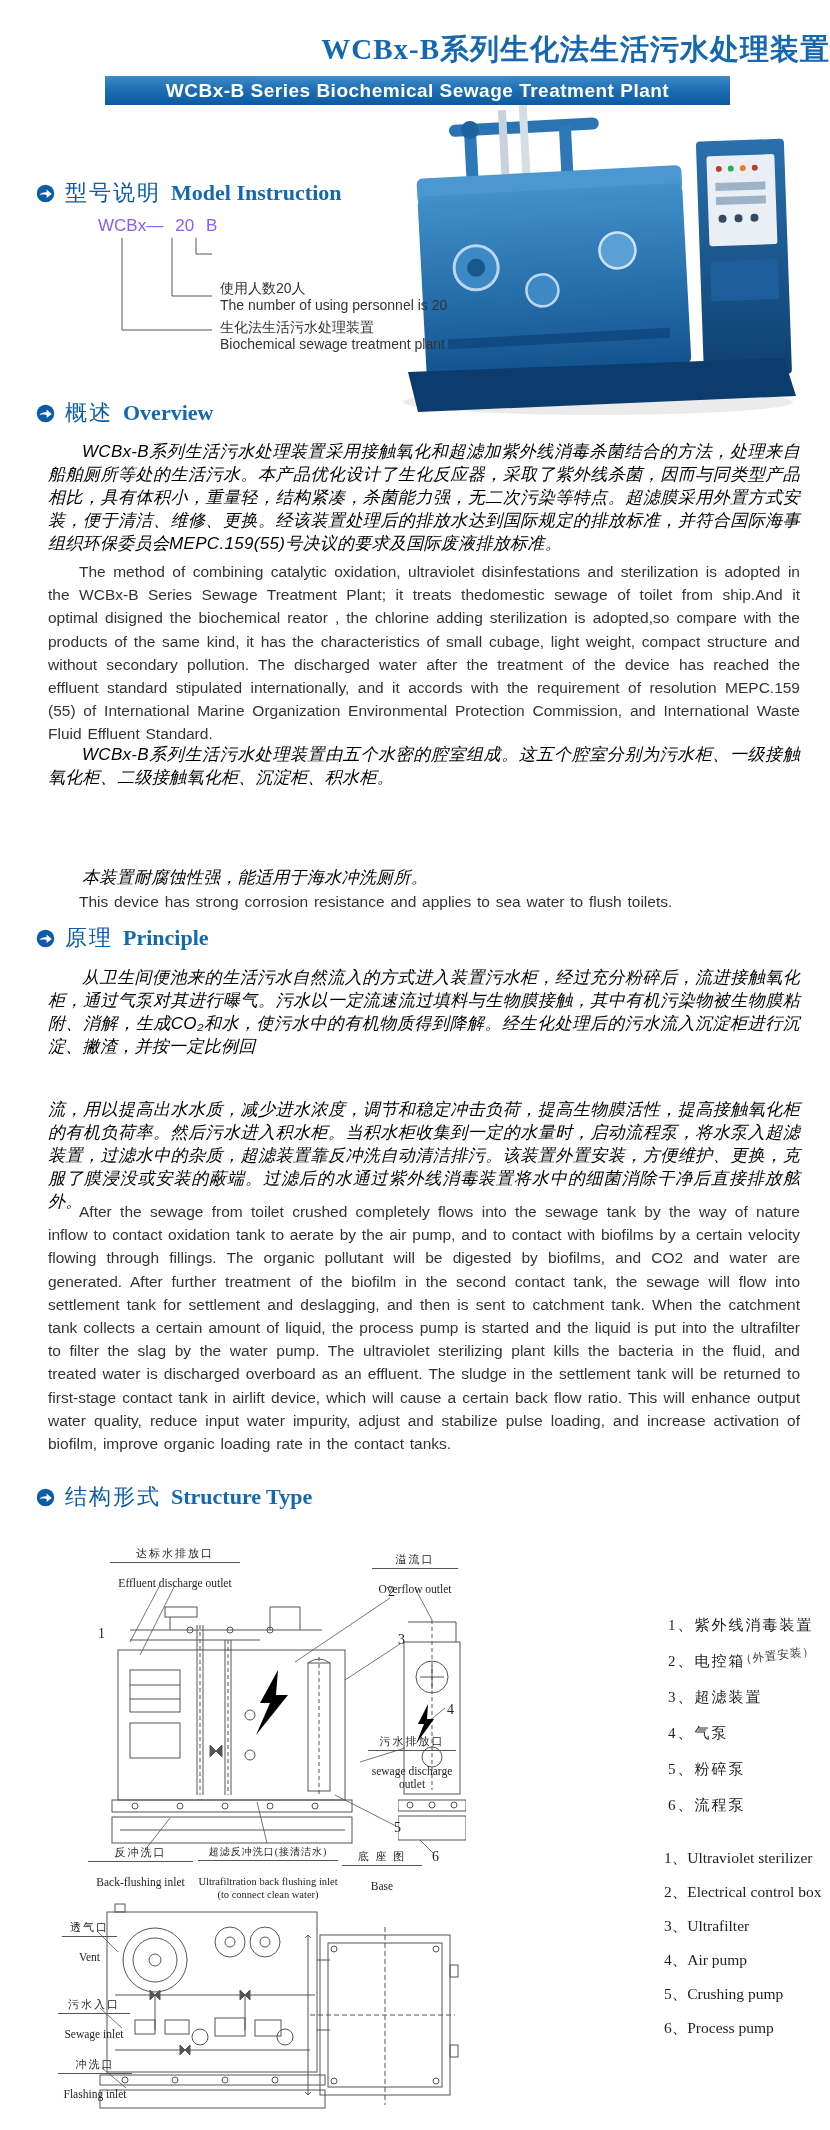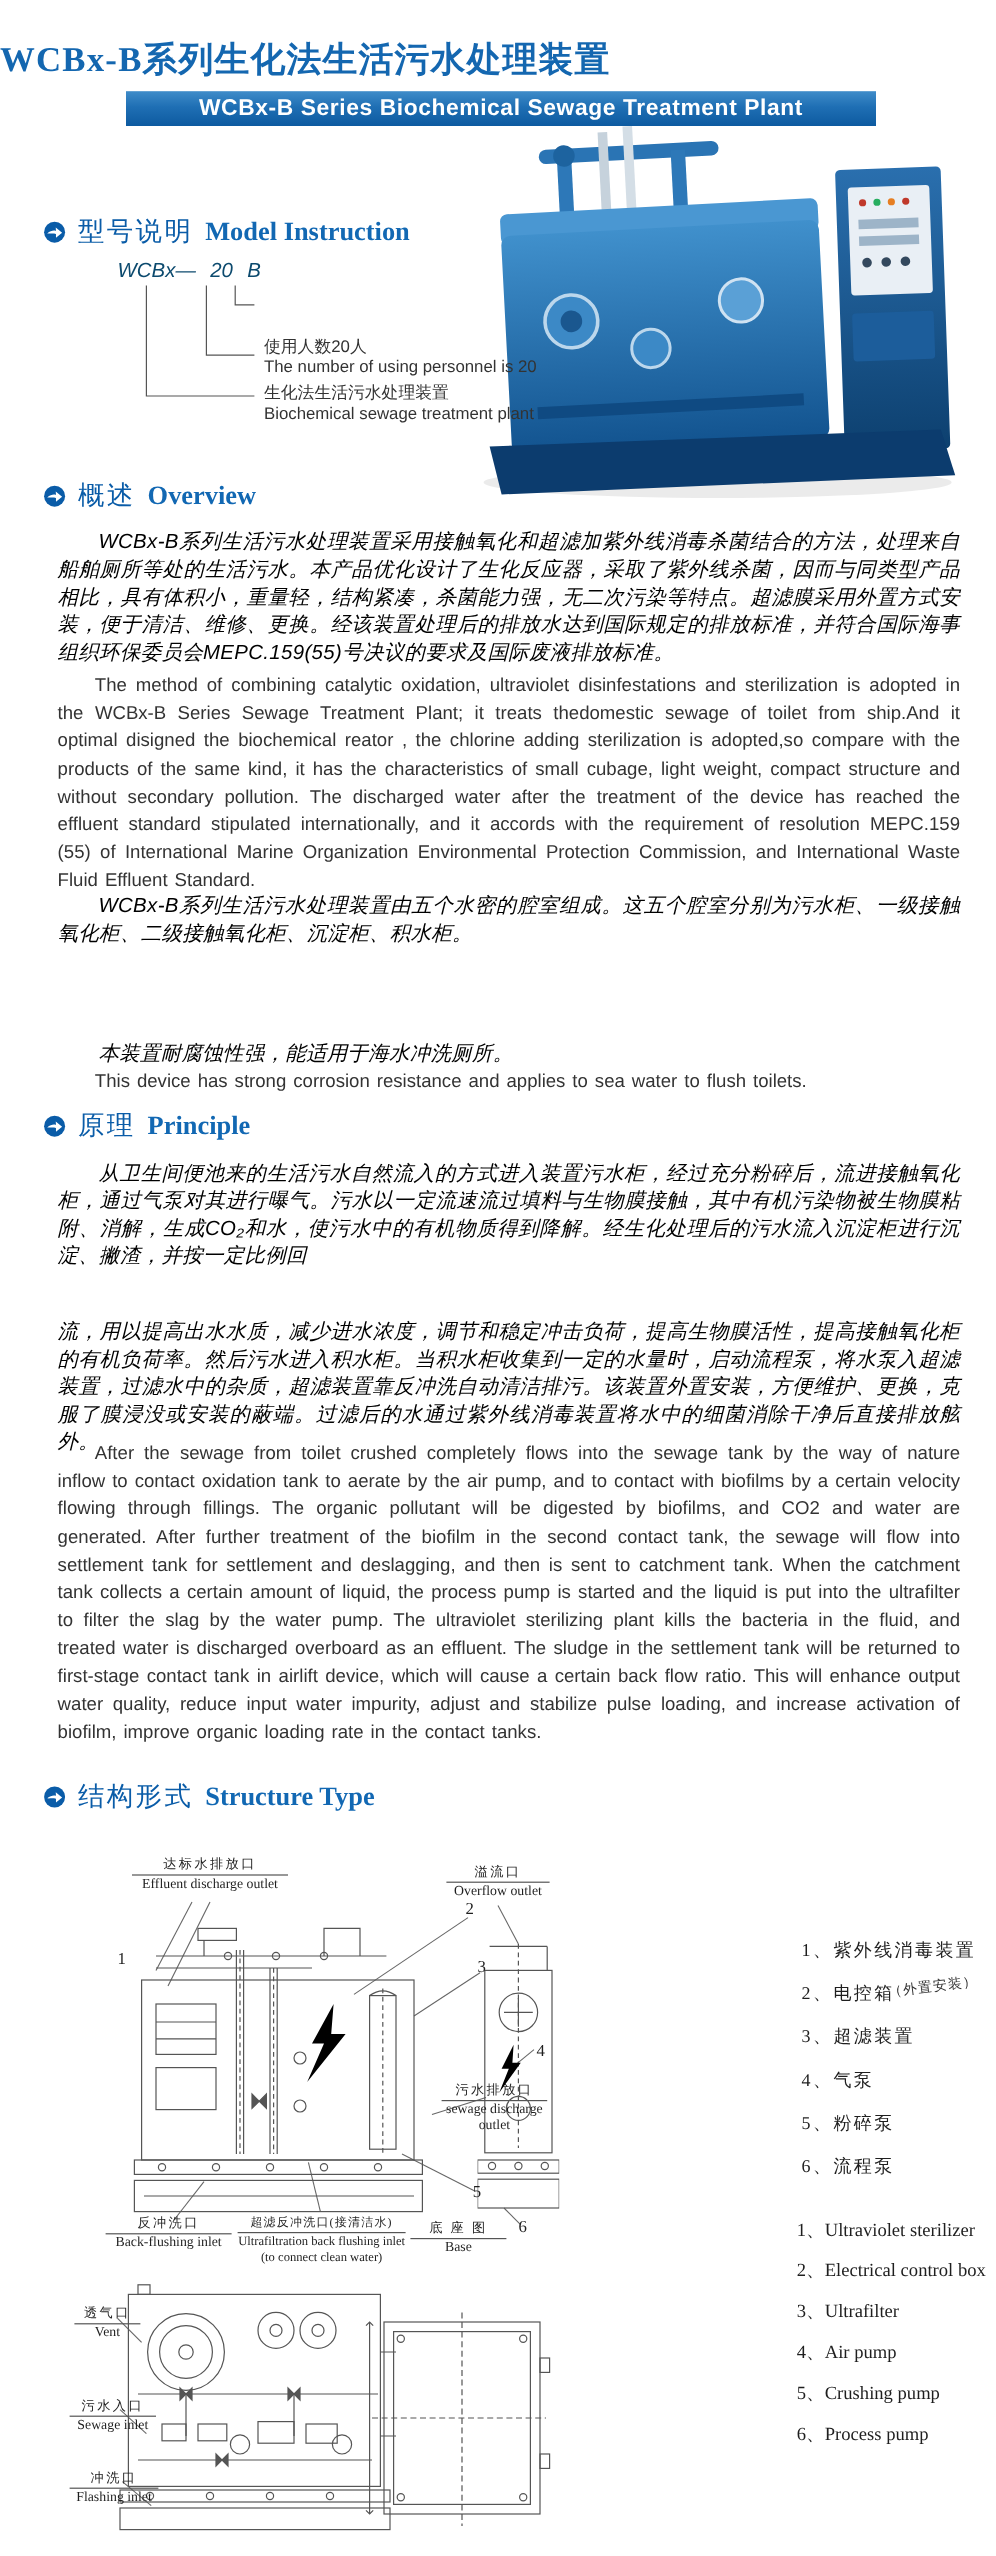--- a/index.html
+++ b/index.html
@@ -1,52 +1,52 @@
 <!DOCTYPE html>
 <html><head>
 <meta charset="utf-8">
 <style>
   html,body{margin:0;padding:0;background:#ffffff;}
   .page{position:relative;width:830px;height:2130px;background:#fff;overflow:hidden;
         font-family:"Liberation Sans",sans-serif;color:#222;}
 
   
-  .main-title{position:absolute;top:30px;left:0;width:100%;text-align:left;
+  .main-title{position:absolute;top:30px;left:0;width:100%;text-align:right;
     font-family:"Liberation Serif",serif;font-weight:bold;font-size:29px;color:#1467b0;letter-spacing:1px;}
   .banner{position:absolute;top:76px;left:105px;width:625px;height:29px;
     background:linear-gradient(180deg,#3f8cc9 0%,#1f6fb4 45%,#0d5aa0 100%);
     color:#fff;font-weight:bold;font-size:19px;text-align:center;line-height:29px;letter-spacing:.5px;}
 
   
   .sec-head{position:absolute;display:flex;align-items:center;gap:10px;white-space:nowrap;}
   .sec-icon{width:19px;height:19px;display:inline-block;}
   .sec-icon svg{display:block;}
   .sec-cn{font-weight:normal;font-size:22px;color:#0a5ca8;letter-spacing:2px;}
   .sec-en{font-family:"Liberation Serif",serif;font-weight:bold;font-size:22px;color:#1268b3;}
 
   
-  .model-code{position:absolute;left:98px;top:216px;font-size:17px;color:#0c4a6e;display:flex;gap:12px;font-style:italic;}
+  .model-code{position:absolute;left:98px;top:216px;font-size:17px;color:#8b5cf6;display:flex;gap:12px;}
   .model-note{position:absolute;left:220px;width:330px;font-size:14px;color:#333;line-height:17px;}
   .model-note .n-cn{display:block;}
   .model-note .n-en{display:block;}
   .model-lines{position:absolute;left:98px;top:236px;}
 
   
   .para{position:absolute;left:48px;width:752px;text-align:justify;}
   .p-cn{font-size:17px;line-height:23px;color:#000000;text-indent:2em;letter-spacing:.3px;font-style:italic;}
   .p-cn-noind{text-indent:0;}
   .p-en{font-size:15.5px;line-height:23.2px;color:#333;text-indent:2em;word-spacing:1.5px;}
 
   
   .fig{position:absolute;}
   .fig svg{display:block;}
   .dlabel{position:absolute;text-align:center;font-family:"Liberation Serif",serif;color:#1f1f1f;}
   .dl-cn{display:block;font-size:11px;letter-spacing:2px;border-bottom:1px solid #555;padding-bottom:1px;}
   .dl-cn-sm{font-size:10px;letter-spacing:1px;}
-  .dl-en{display:block;font-size:11.5px;margin-top:1px;line-height:13px;}
+  .dl-en{display:block;font-size:11.5px;margin-top:14px;line-height:13px;}
   .callout{position:absolute;font-family:"Liberation Serif",serif;font-size:14px;color:#1f1f1f;}
 
   
   .legend{position:absolute;font-family:"Liberation Serif",serif;color:#1f1f1f;display:flex;flex-direction:column;}
   .legend-cn{left:668px;top:1616px;gap:17px;font-size:15px;letter-spacing:2px;}
   .legend-en{left:664px;top:1848px;gap:13px;font-size:15.5px;}
   .legend-row{white-space:nowrap;}
   .legend-note{position:absolute;left:740px;top:1648px;font-family:"Liberation Serif",serif;
     font-size:11.5px;color:#333;transform:rotate(-7deg);letter-spacing:1px;}
 </style>

